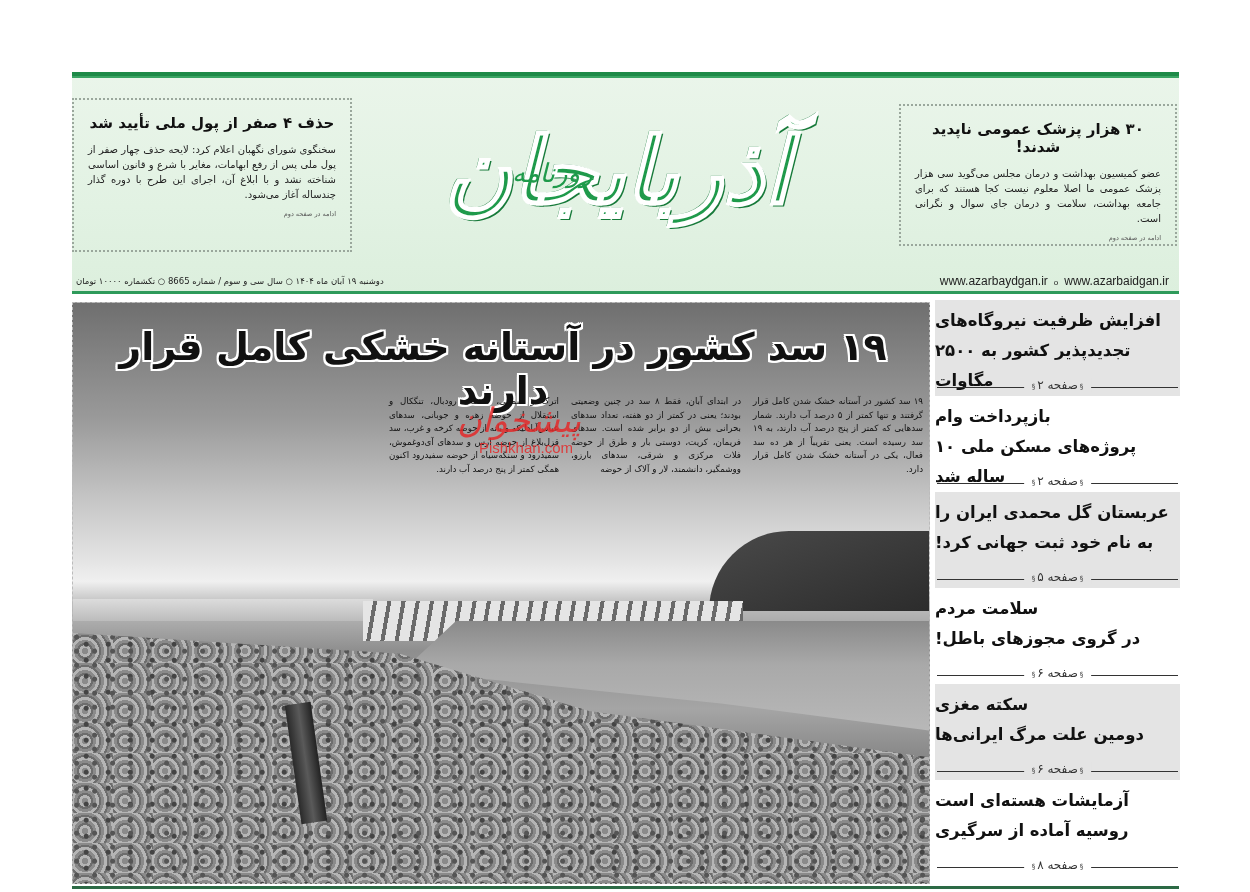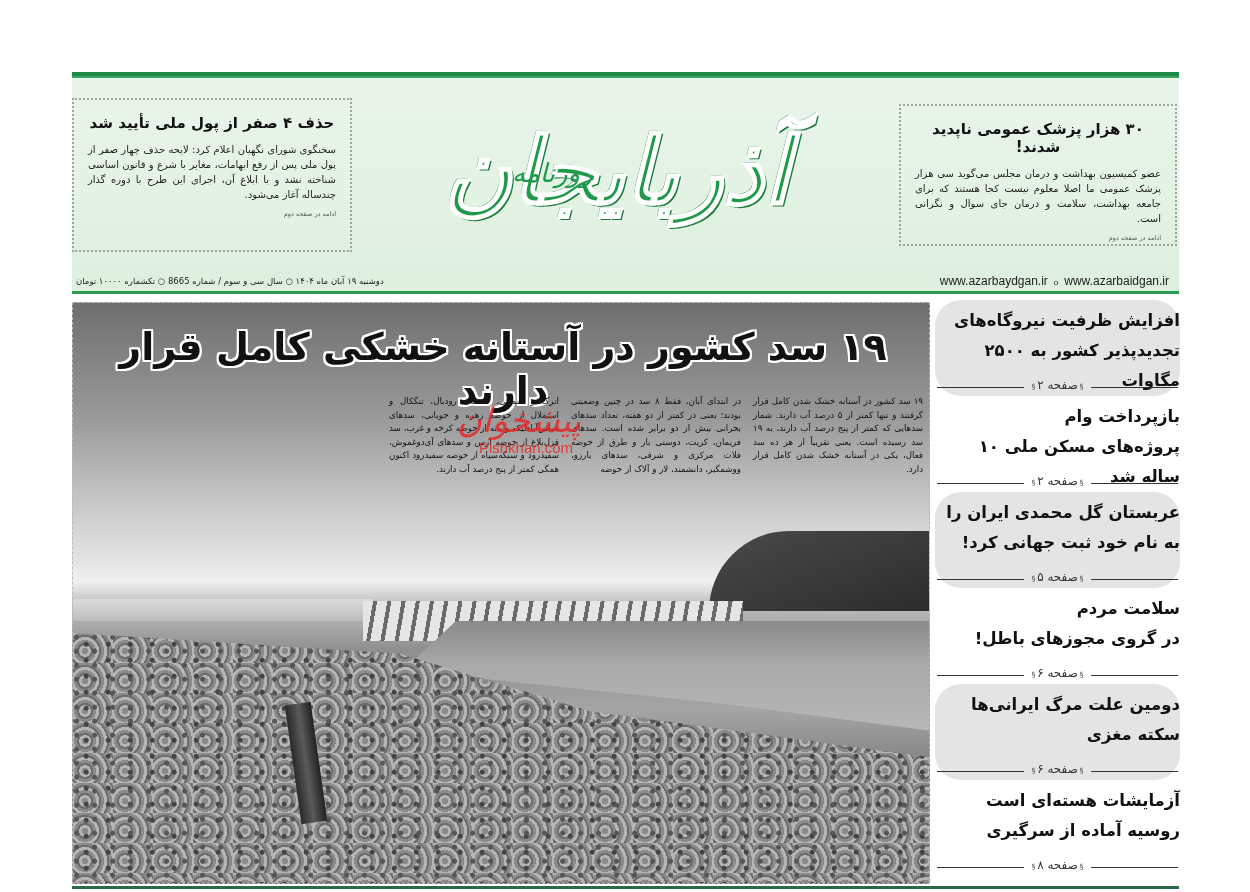--- a/index.html
+++ b/index.html
@@ -115,21 +115,21 @@
     .watermark {
       position: absolute; left: 398px; top: 92px; width: 110px; direction: ltr;
       color: #e42a2a; opacity: 0.85;
     }
     .watermark .fa { font-family: "DejaVu Serif", serif; font-size: 34px; font-style: italic; line-height: 50px; text-align: center; direction: rtl; }
     .watermark .en { font-family: "Liberation Sans", sans-serif; font-size: 15px; text-align: center; margin-top: -6px; }
 
     
     .sidebar { position: absolute; left: 935px; top: 300px; width: 245px; height: 592px; direction: rtl; }
     .side-item {
-      position: relative; width: 245px; height: 96px; padding-top: 6px; text-align: right; border-radius: 26px;
+      position: relative; width: 245px; height: 96px; padding-top: 6px; text-align: left;
     }
     .side-item.gray { background: #e4e4e4; }
     .side-item.white { background: #ffffff; }
     .side-item h4 {
       font-family: "DejaVu Sans", sans-serif; font-weight: bold; font-size: 16.5px;
       line-height: 30px; color: #111;
     }
     .side-item .rule {
       position: absolute; left: 2px; right: 2px; bottom: 8px; height: 1px; background: #333;
     }
@@ -222,22 +222,22 @@
       <div class="rule"></div>
       <span class="page-ref">صفحه ۵</span>
     </div>
     <div class="side-item white">
       <h4>سلامت مردم</h4>
       <h4>در گروی مجوزهای باطل!</h4>
       <div class="rule"></div>
       <span class="page-ref">صفحه ۶</span>
     </div>
     <div class="side-item gray">
+      <h4>سکته مغزی</h4>
       <h4>دومین علت مرگ ایرانی‌ها</h4>
-      <h4>سکته مغزی</h4>
       <div class="rule"></div>
       <span class="page-ref">صفحه ۶</span>
     </div>
     <div class="side-item white">
       <h4>آزمایشات هسته‌ای است</h4>
       <h4>روسیه آماده از سرگیری</h4>
       <div class="rule"></div>
       <span class="page-ref">صفحه ۸</span>
     </div>
   </div>

